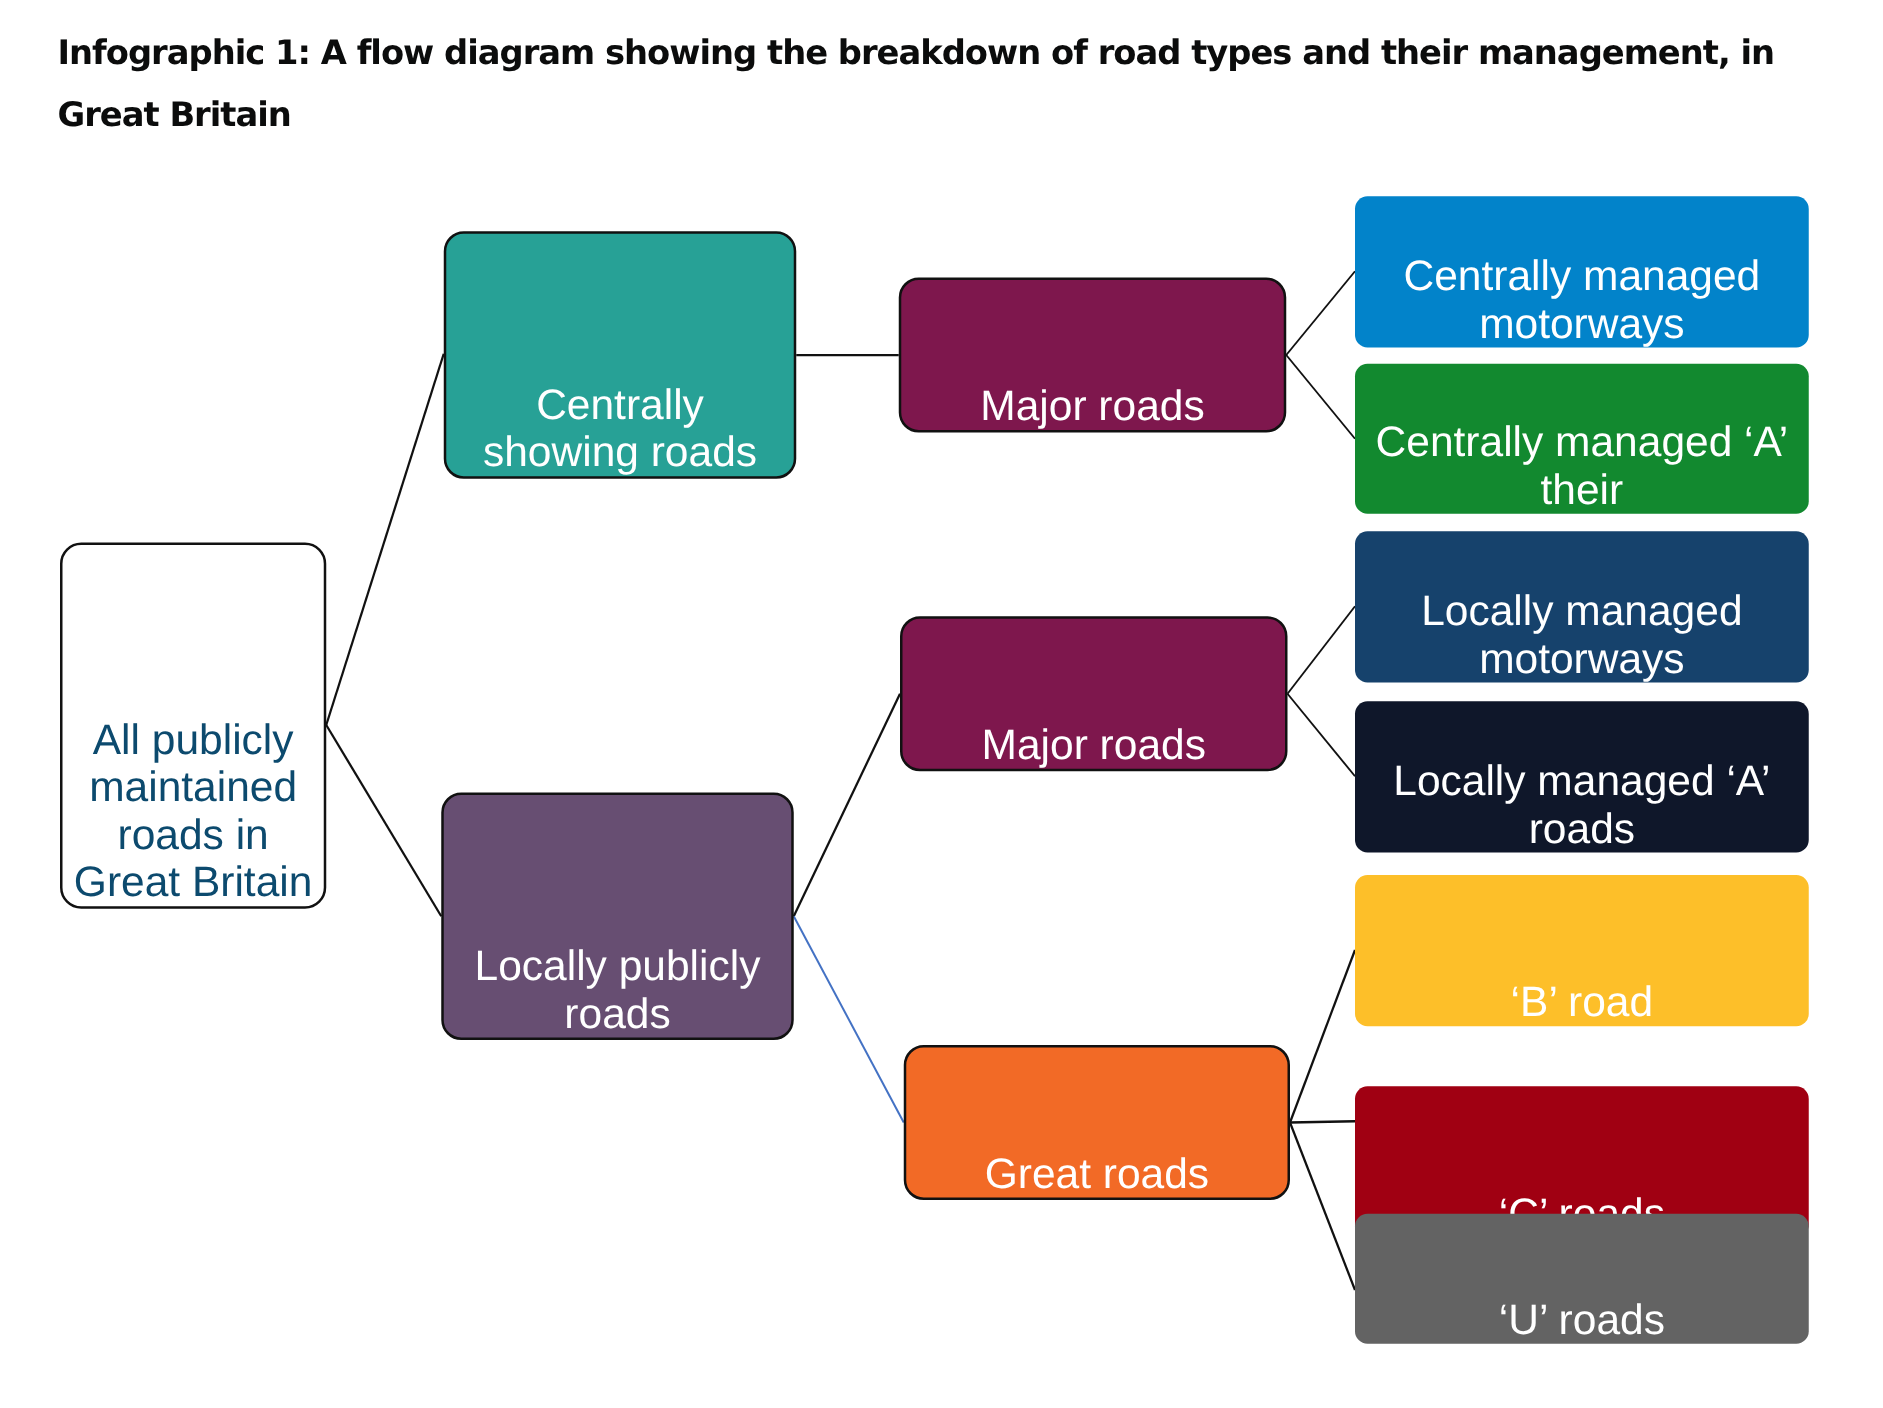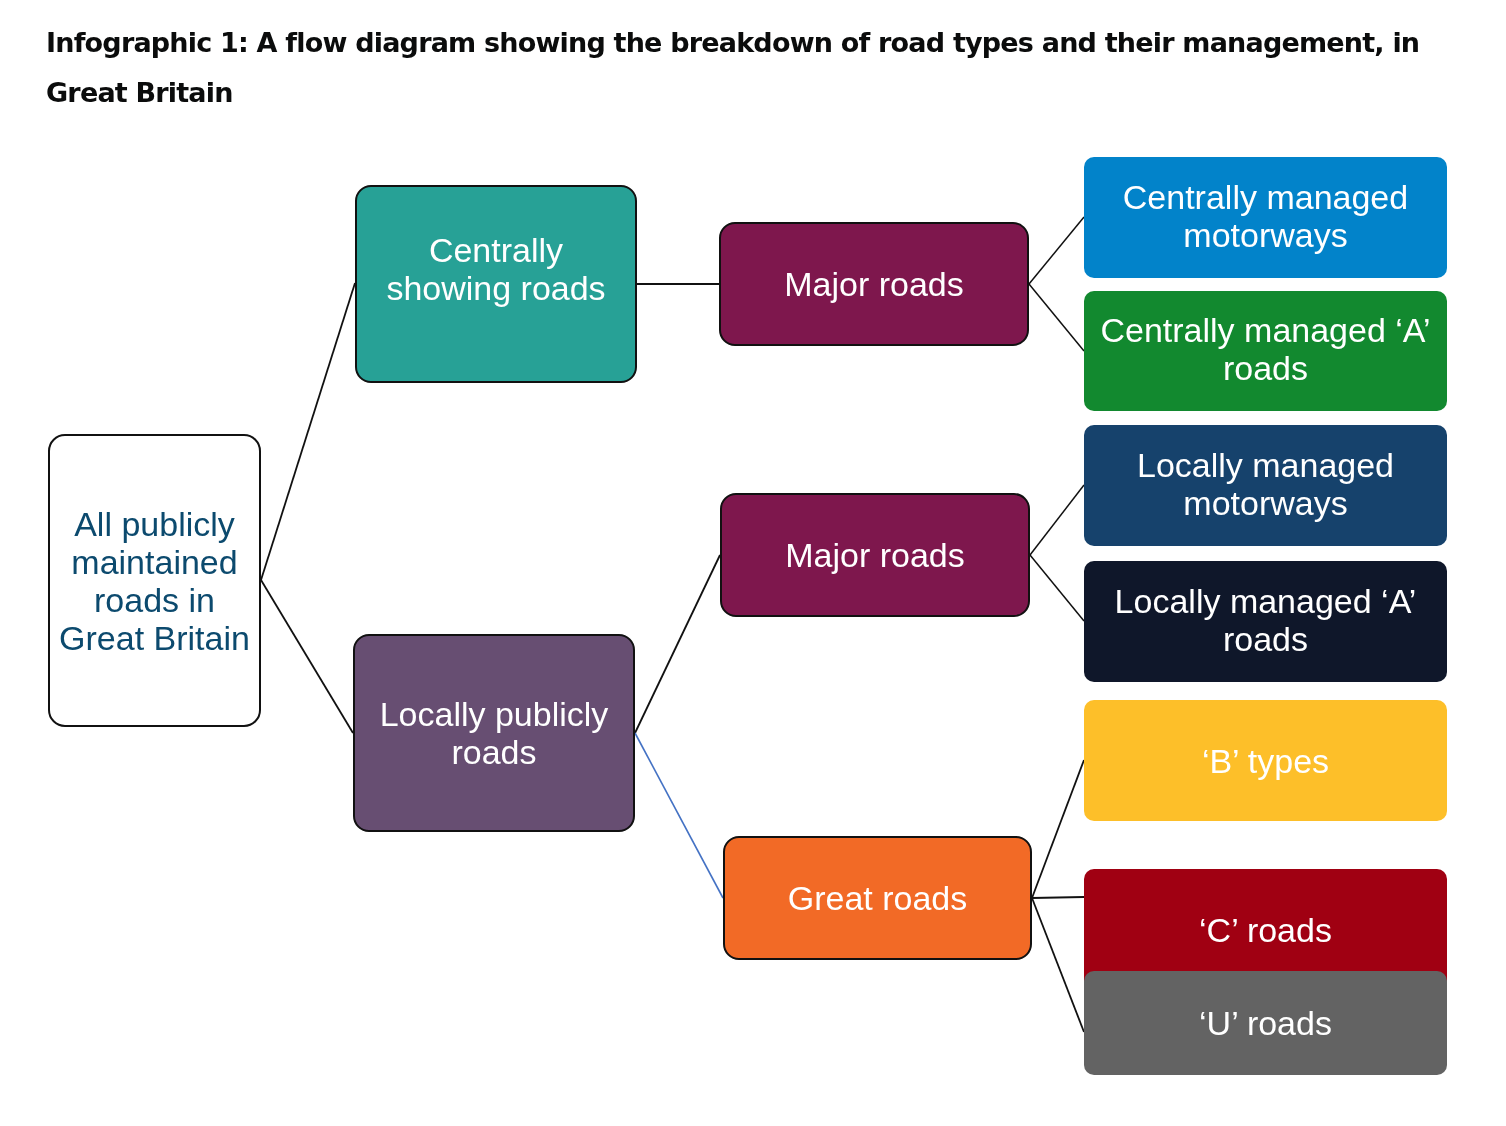--- a/index.html
+++ b/index.html
@@ -5,21 +5,21 @@
   html, body { margin: 0; padding: 0; background: #ffffff; }
   body { width: 1506px; height: 1126px; position: relative; overflow: hidden; font-family: "Liberation Sans", sans-serif; }
   .title {
     position: absolute; left: 46px; top: 18px; width: 1400px;
     font-family: "DejaVu Sans", sans-serif; font-weight: bold;
     font-size: 27px; line-height: 50px; color: #0b0c0c; letter-spacing: -0.8px;
   }
   svg.links { position: absolute; left: 0; top: 0; width: 1506px; height: 1126px; }
   .node {
     position: absolute; box-sizing: border-box;
-    display: flex; align-items: center; justify-content: center; text-align: center;
+    display: flex; align-items: flex-end; justify-content: center; text-align: center;
     color: #ffffff; font-family: "Liberation Sans", sans-serif; font-size: 34px; line-height: 38px;
     border-radius: 16px;
   }
   .node.bordered { border: 2px solid #111111; }
   .node.leaf { border-radius: 10px; }
   .node span { display: block; padding: 0 6px; }
 </style>
 </head>
 <body>
 
@@ -62,33 +62,33 @@
 
 <div class="node bordered" style="left: 723px; top: 836px; width: 309px; height: 124px; background: rgb(242, 106, 38);">
   <span>Great roads</span>
 </div>
 
 <div class="node leaf" style="left: 1084px; top: 157px; width: 363px; height: 121px; background: rgb(2, 131, 202);">
   <span style="margin-top:-4px;">Centrally managed motorways</span>
 </div>
 
 <div class="node leaf" style="left: 1084px; top: 291px; width: 363px; height: 120px; background: rgb(18, 137, 47);">
-  <span style="margin-top:-4px;">Centrally managed ‘A’ roads</span>
+  <span style="margin-top:-4px;">Centrally managed ‘A’ their</span>
 </div>
 
 <div class="node leaf" style="left: 1084px; top: 425px; width: 363px; height: 121px; background: rgb(22, 66, 108);">
   <span style="margin-top:-4px;padding:0 24px;">Locally managed motorways</span>
 </div>
 
 <div class="node leaf" style="left: 1084px; top: 561px; width: 363px; height: 121px; background: #0f172a;">
   <span style="margin-top:-4px;padding:0 16px;">Locally managed ‘A’ roads</span>
 </div>
 
 <div class="node leaf" style="left: 1084px; top: 700px; width: 363px; height: 121px; background: rgb(253, 191, 41);">
-  <span>‘B’ types</span>
+  <span>‘B’ road</span>
 </div>
 
 <div class="node leaf" style="left: 1084px; top: 837px; width: 363px; height: 121px; background: rgb(160, 0, 18); margin-top: 32px;">
   <span>‘C’ roads</span>
 </div>
 
 <div class="node leaf" style="left: 1084px; top: 971px; width: 363px; height: 104px; background: rgb(99, 99, 99);">
   <span>‘U’ roads</span>
 </div>
 

